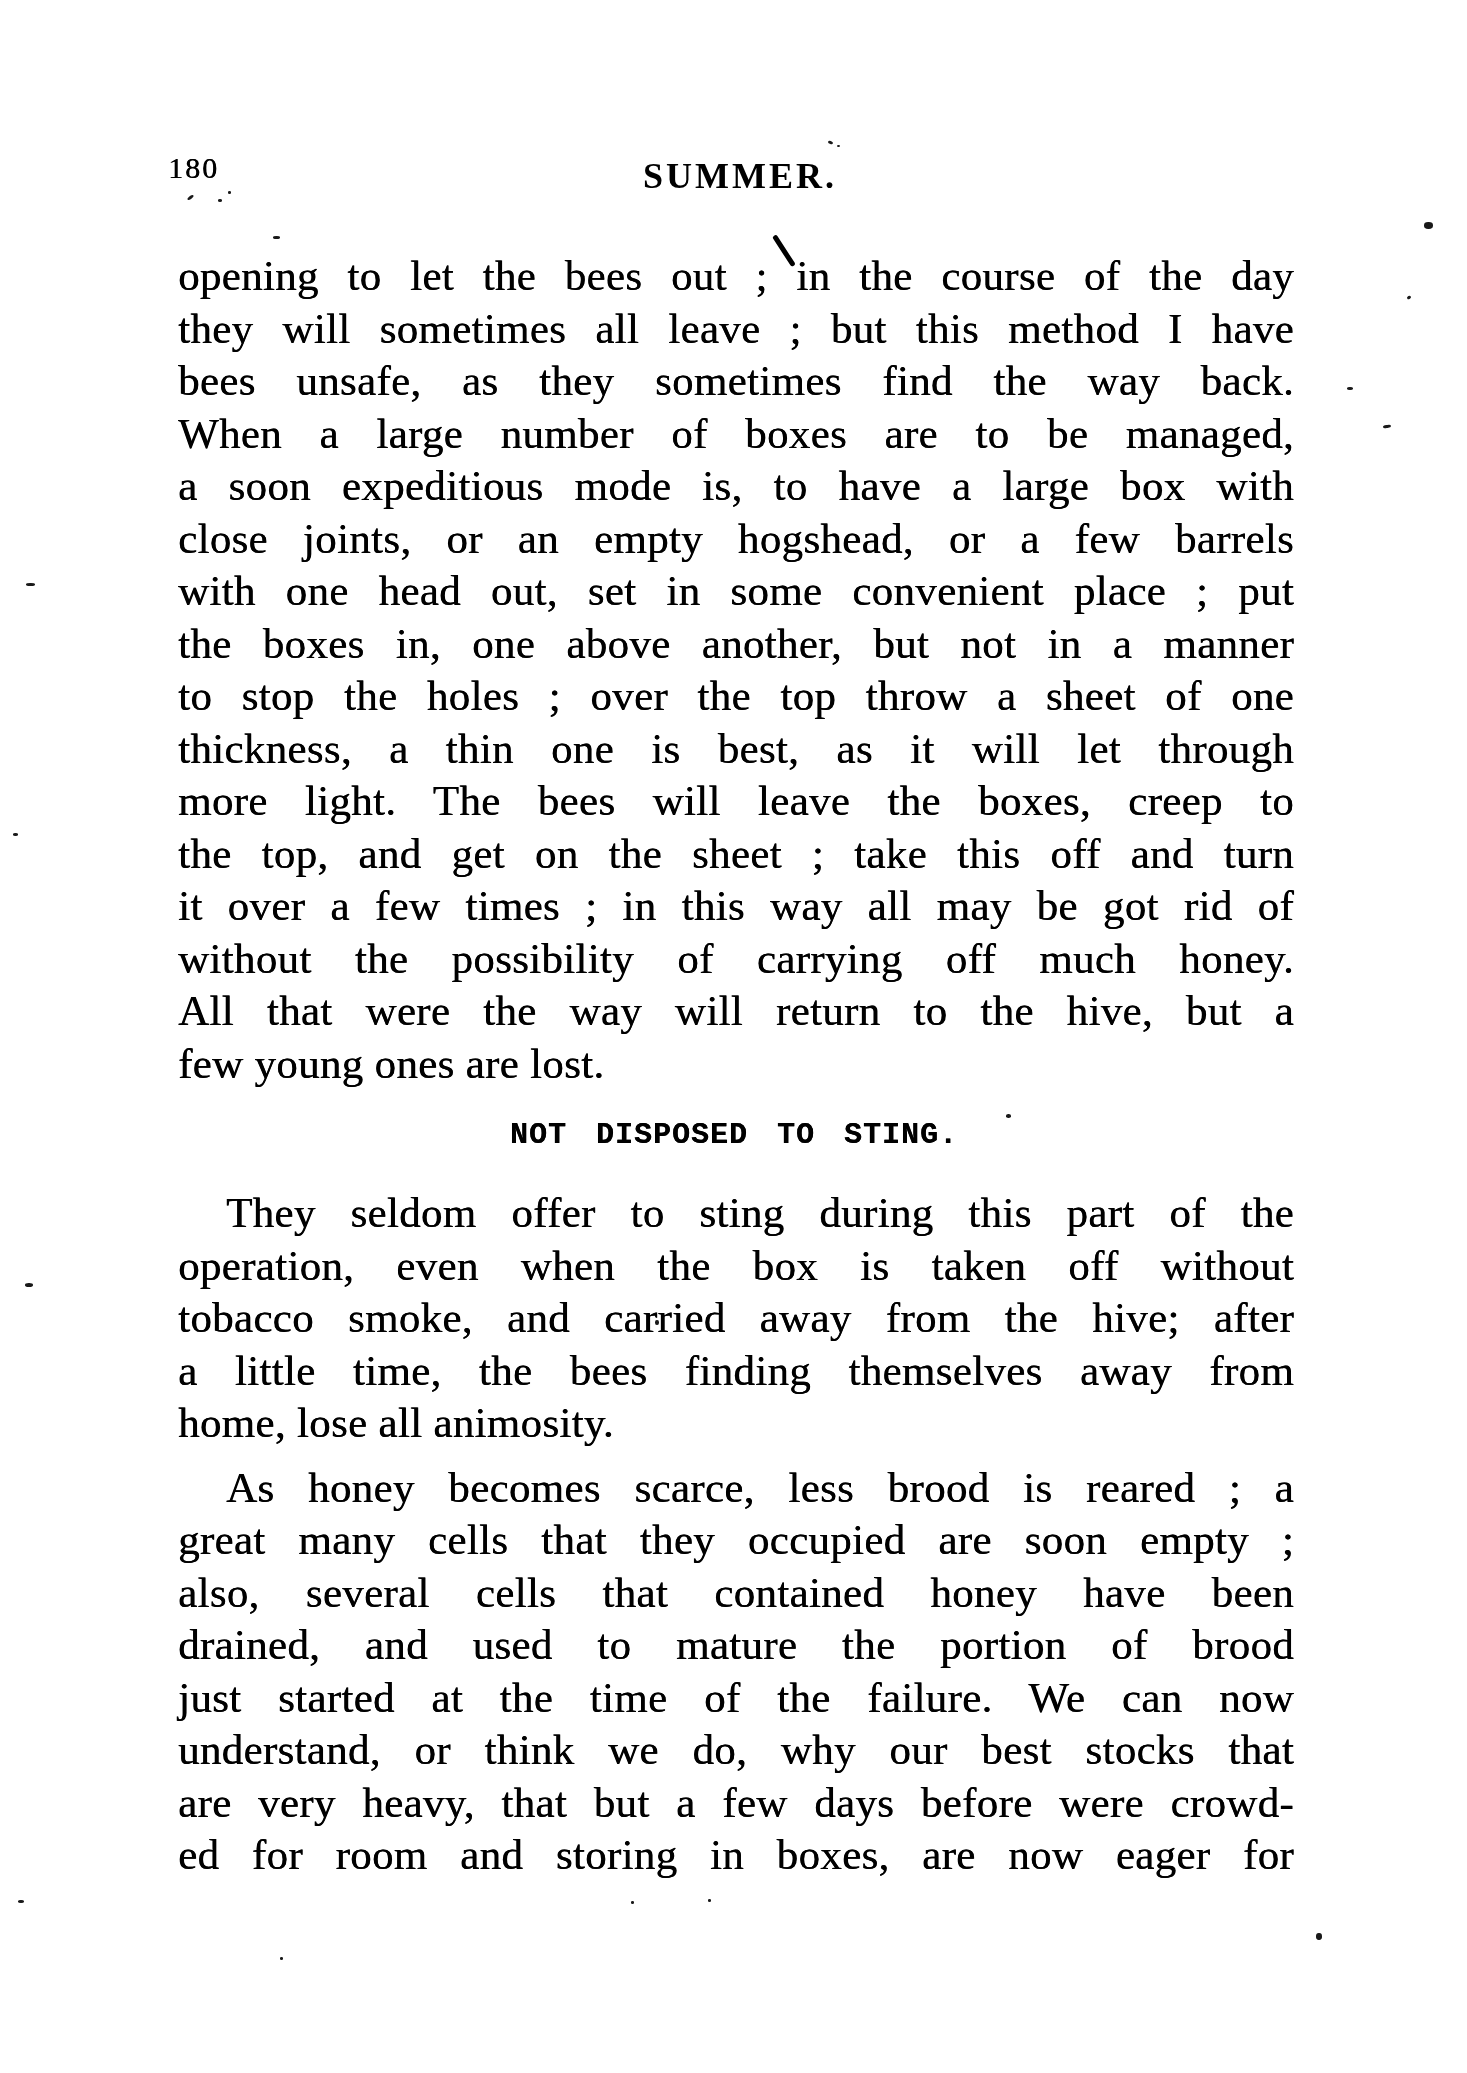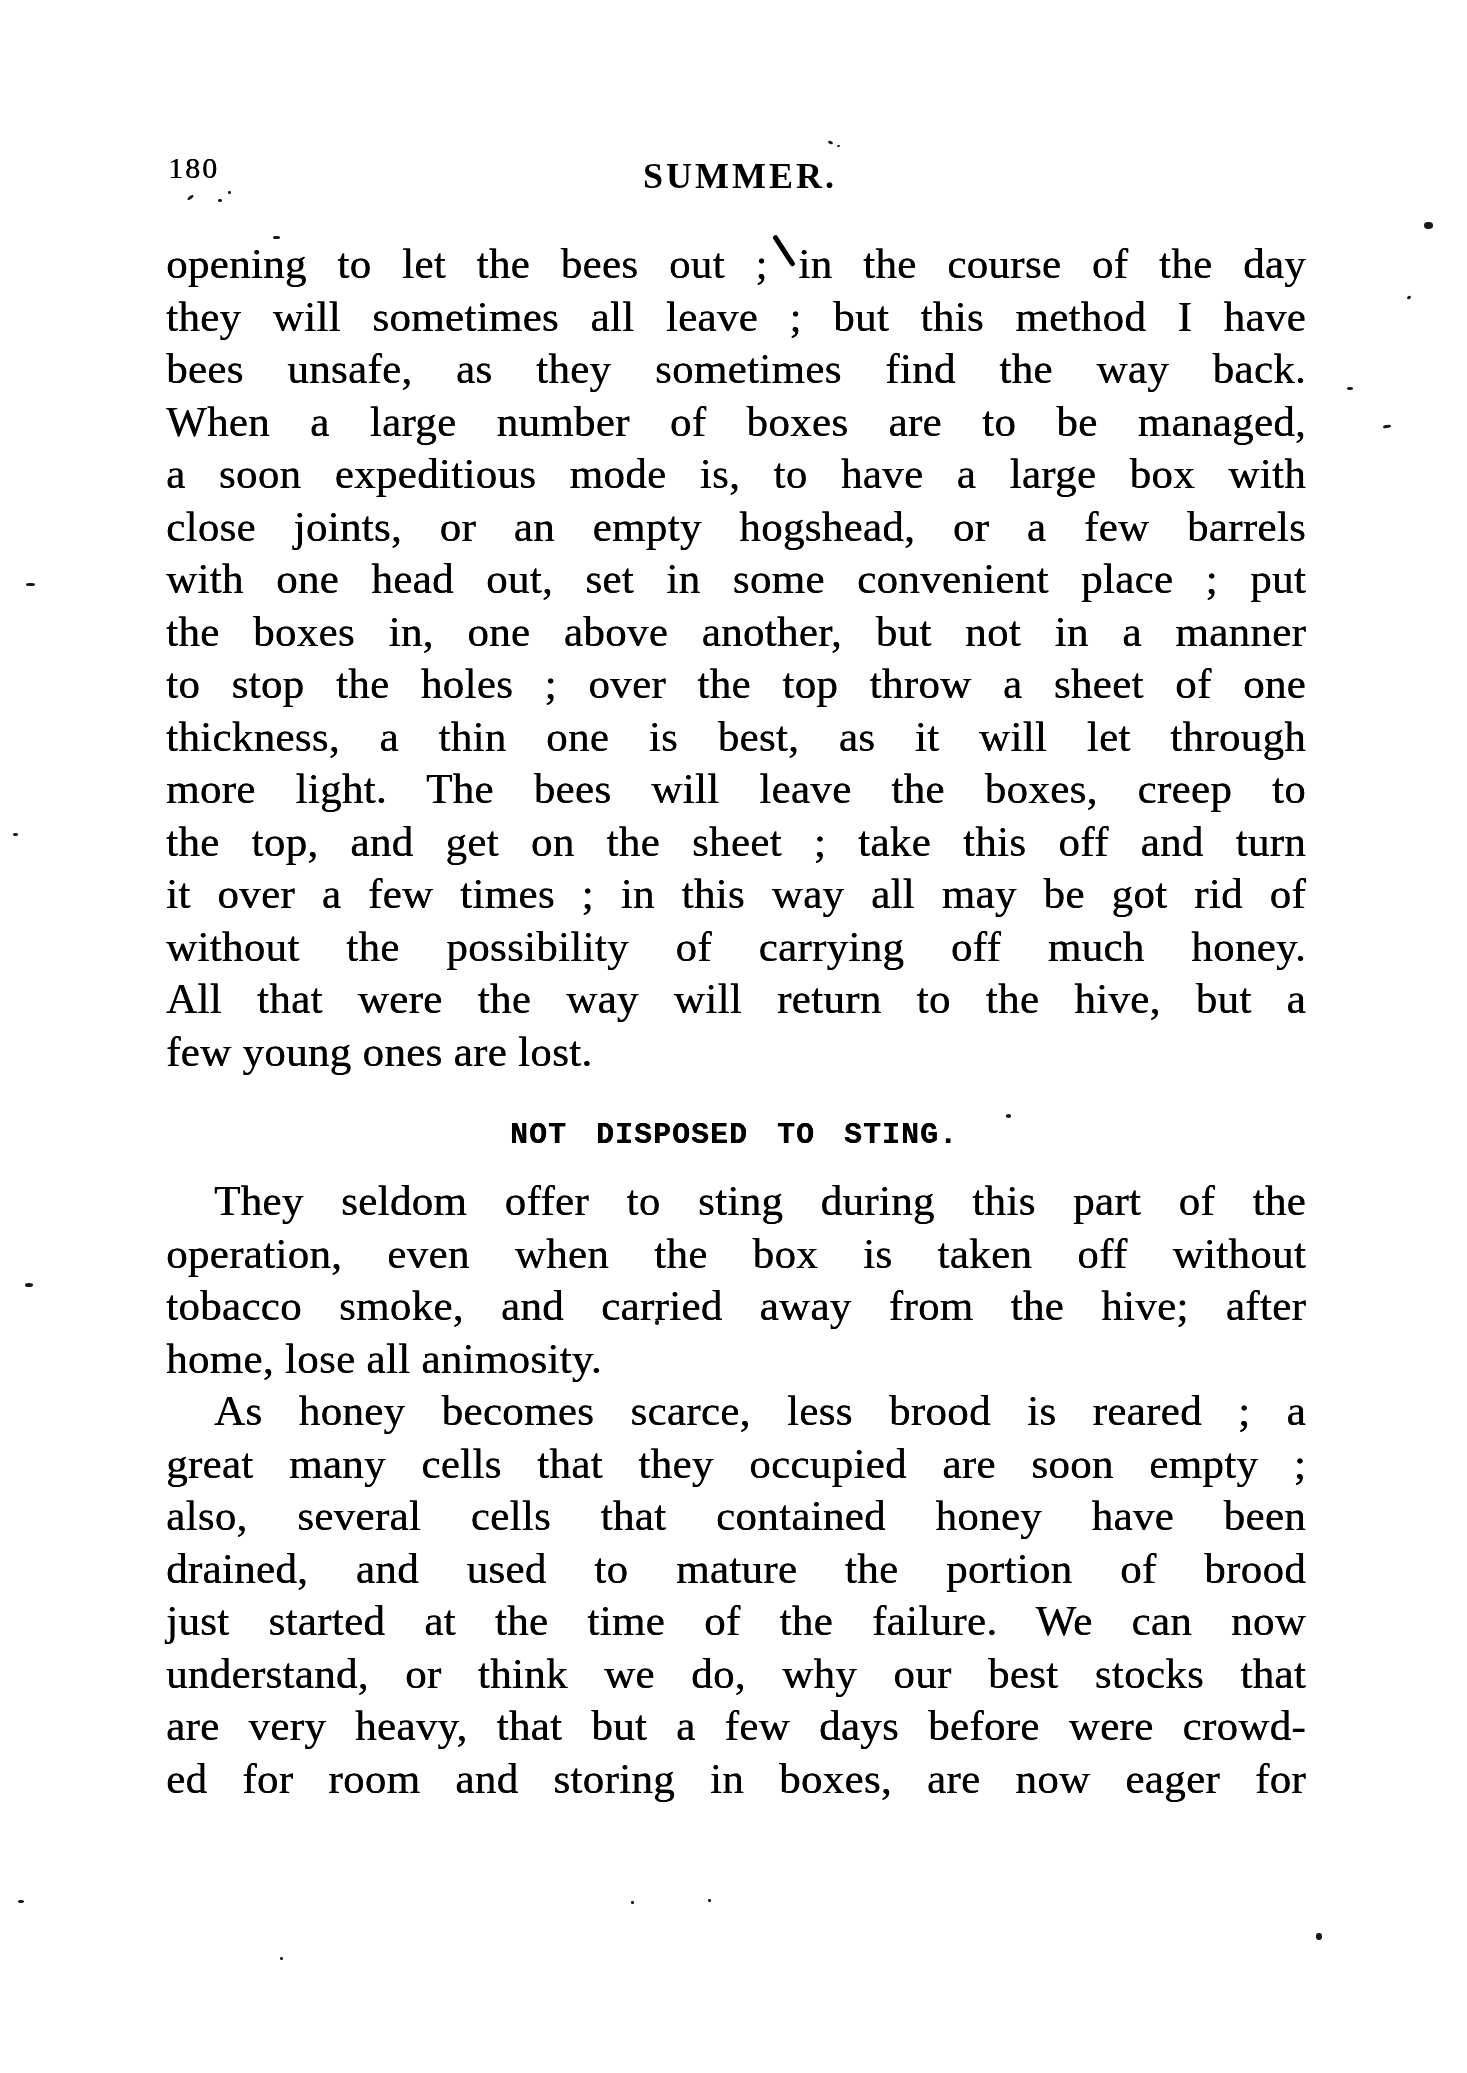--- a/index.html
+++ b/index.html
@@ -23,21 +23,21 @@
     text-align: center; font-size: 36px; font-weight: bold;
     letter-spacing: 3px; line-height: 1;
   }
 
   #body-text {
     position: absolute; left: 166px; top: 238px; width: 1140px;
     font-size: 43px; line-height: 52.5px;
     letter-spacing: 0.3px;
     text-shadow: 0.4px 0 #000;
   }
-  .para { margin: 0; }
+  .para { margin: 12px; }
   .para.after-heading { margin-top: 97px; }
   .line {
     height: 52.5px;
     text-align: justify;
     text-align-last: justify;
     white-space: normal;
   }
   .line.indent { text-indent: 48px; }
   .line.flush-left { text-align-last: left; }
 
@@ -87,20 +87,21 @@
         <div class="line">the top, and get on the sheet ; take this off and turn</div>
         <div class="line">it over a few times ; in this way all may be got rid of</div>
         <div class="line">without the possibility of carrying off much honey.</div>
         <div class="line">All that were the way will return to the hive, but a</div>
         <div class="line flush-left">few young ones are lost.</div>
       </div>
       <div class="para after-heading">
         <div class="line indent">They seldom offer to sting during this part of the</div>
         <div class="line">operation, even when the box is taken off without</div>
         <div class="line">tobacco smoke, and carried away from the hive; after</div>
+        <div class="line">a little time, the bees finding themselves away from</div>
         <div class="line flush-left">home, lose all animosity.</div>
       </div>
       <div class="para">
         <div class="line indent">As honey becomes scarce, less brood is reared ; a</div>
         <div class="line">great many cells that they occupied are soon empty ;</div>
         <div class="line">also, several cells that contained honey have been</div>
         <div class="line">drained, and used to mature the portion of brood</div>
         <div class="line">just started at the time of the failure. We can now</div>
         <div class="line">understand, or think we do, why our best stocks that</div>
         <div class="line">are very heavy, that but a few days before were crowd-</div>

